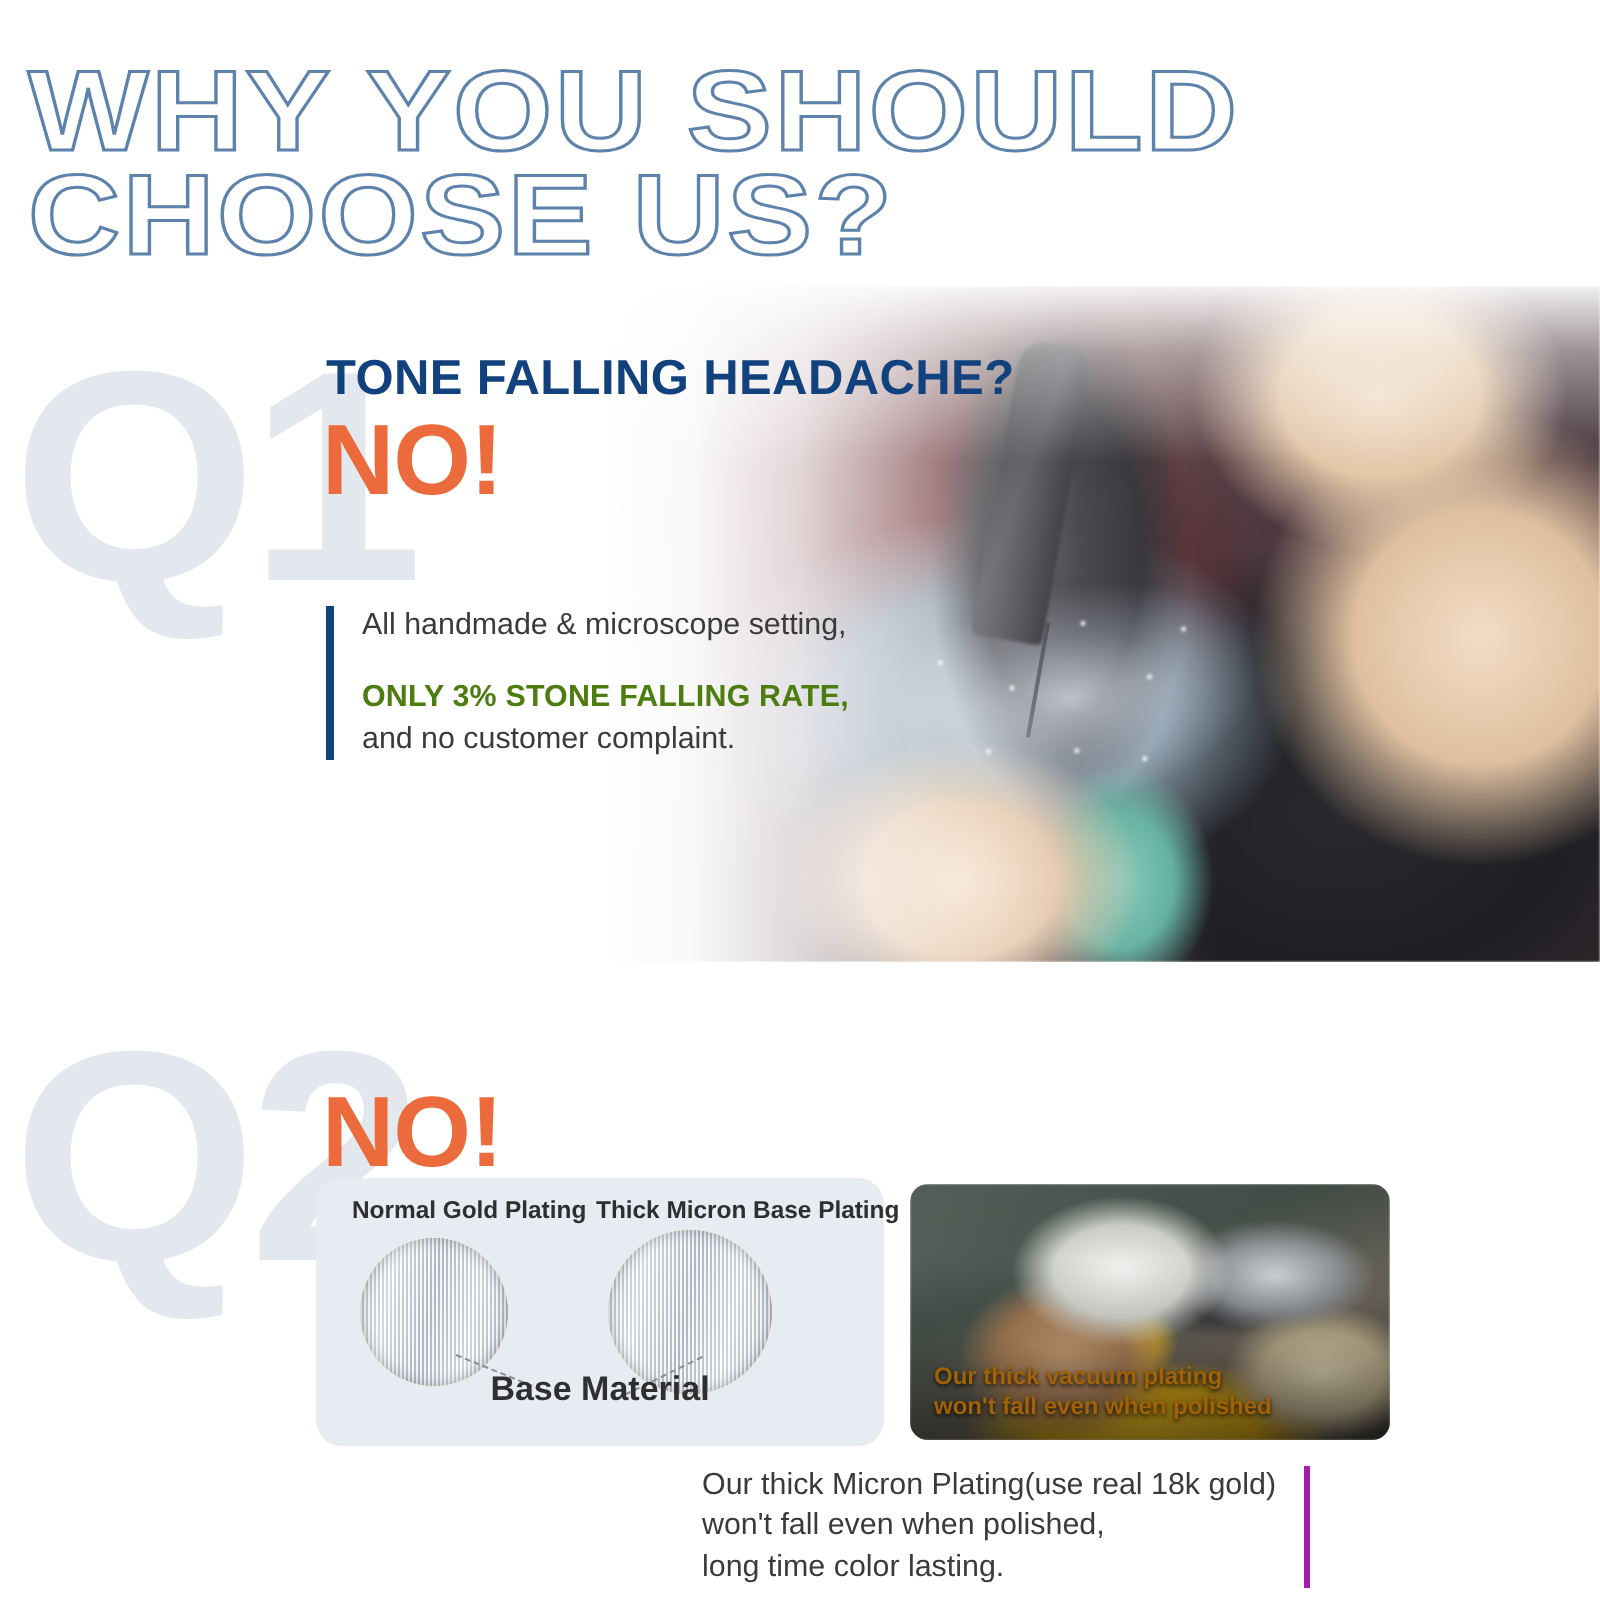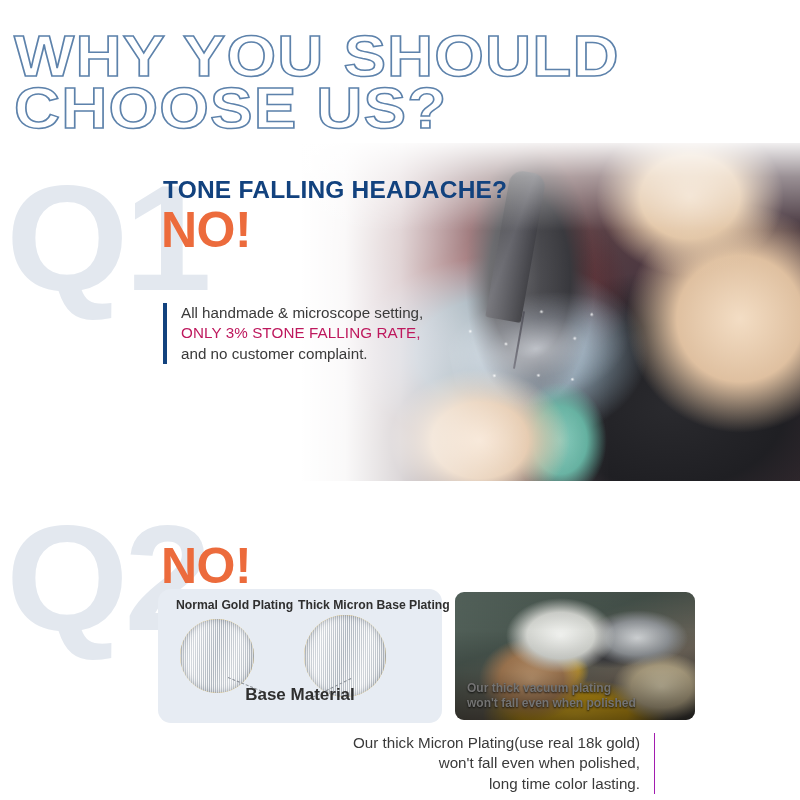--- a/index.html
+++ b/index.html
@@ -153,23 +153,24 @@
     padding-left:14px;
     border-left:4px solid #12427e;
   }
   .note-line {
     font-size:15.2px;
     line-height:1.34;
     color:#3a3a3a;
     white-space:nowrap;
   }
   .note-line.strong {
-    font-weight:normal;
-    color:#be185d;
+    font-weight:bold;
+    color:#4d7c0f;
     letter-spacing:0.1px;
+    margin-top:16px;
   }
 
   
   .compare {
     position:absolute;
     left:158px; top:589px;
     width:284px; height:134px;
     background:#e7ecf3;
     border-radius:13px;
     padding-left:30px;
@@ -249,33 +250,32 @@
   }
   .photo-q2 .shade {
     position:absolute; inset:0;
     background:linear-gradient(180deg, rgba(0,0,0,0.10) 0%, rgba(0,0,0,0) 30%, rgba(0,0,0,0.12) 62%, rgba(0,0,0,0.52) 100%);
   }
   .photo-q2 .caption {
     position:absolute;
     left:12px; bottom:9px;
     font-size:12px;
     font-weight:bold;
-    color:#737373;
+    color:#a16207;
     line-height:1.25;
     text-shadow:0 1px 2px rgba(0,0,0,0.8);
     white-space:nowrap;
   }
 
   
   .note-right {
     position:absolute;
     right:125px; top:733px;
     padding-right:14px;
-    border-right:1px solid #a21caf;
-    text-align:right;
+    border-right:3px solid #a21caf;
     margin-left:48px;
   }
   .note-right .note-line {
     font-size:15.2px;
     line-height:1.34;
     color:#3a3a3a;
   }
 </style>
 </head>
 <body>

